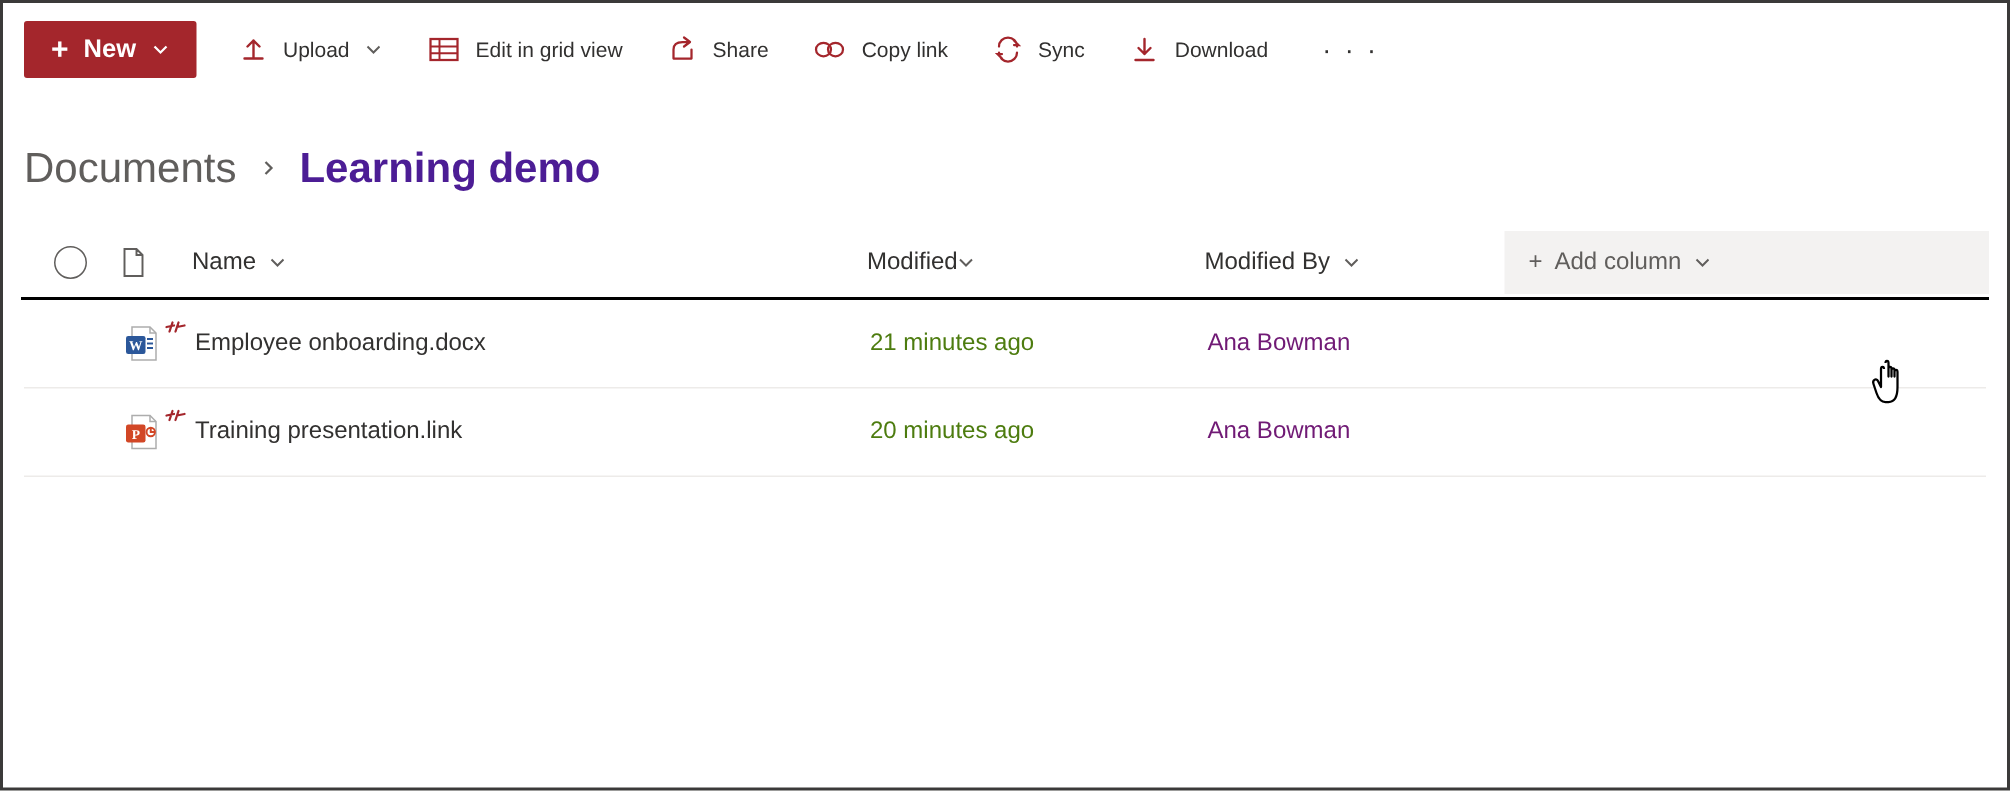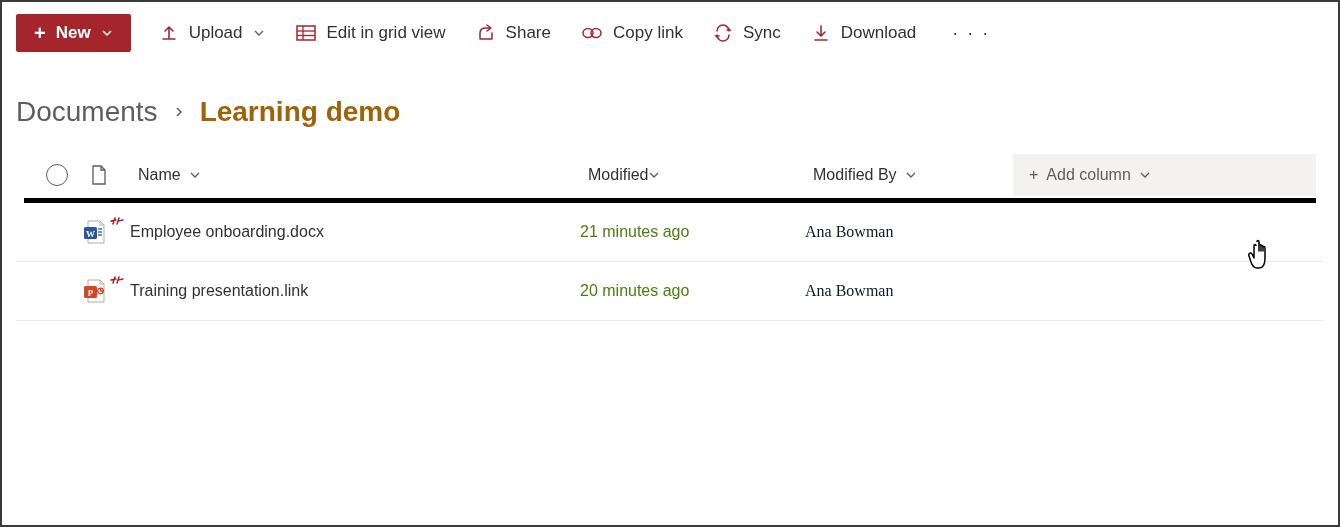--- a/index.html
+++ b/index.html
@@ -40,21 +40,21 @@
     .btn-new .plus {
       font-size: 20px;
       line-height: 1;
     }
     .toolbar-btn {
       background: none;
       border: none;
       display: flex;
       align-items: center;
       gap: 10px;
-      font-size: 17px;
+      font-size: 14px;
       color: #323130;
       cursor: pointer;
       padding: 4px 2px;
     }
     .toolbar-btn .icon {
       color: #a4262c;
       display: inline-flex;
     }
     .toolbar-btn .chev {
       color: #605e5c;
@@ -77,29 +77,29 @@
     }
     .breadcrumb .root {
       color: #605e5c;
       font-weight: 400;
       cursor: pointer;
     }
     .breadcrumb .sep {
       color: #605e5c;
     }
     .breadcrumb .current {
-      color: #a16207;
+      color: #4c1d95;
       font-weight: 600;
     }
     .list-header {
       display: flex;
       align-items: center;
-      border-bottom: 5px solid #000000;
+      border-bottom: 2px solid #000000;
       padding: 12px 0;
-      margin: 0 22px;
+      margin: 0 12px;
       font-size: 16px;
       color: #323130;
     }
     .col-check {
       width: 66px;
       display: flex;
       justify-content: center;
     }
     .select-all {
       width: 22px;
@@ -178,22 +178,21 @@
       flex: 0 0 450px;
       color: #323130;
       cursor: pointer;
     }
     .file-modified {
       flex: 0 0 225px;
       color: #4d7c0f;
     }
     .file-modifiedby {
       flex: 0 0 200px;
-      color: #0f172a;
-      font-family: Liberation Serif, serif;
+      color: #701a75;
     }
     .cursor-hand {
       position: absolute;
       left: 1247px;
       top: 238px;
       pointer-events: none;
     }
     svg { display: block; }
   </style>
 </head>

